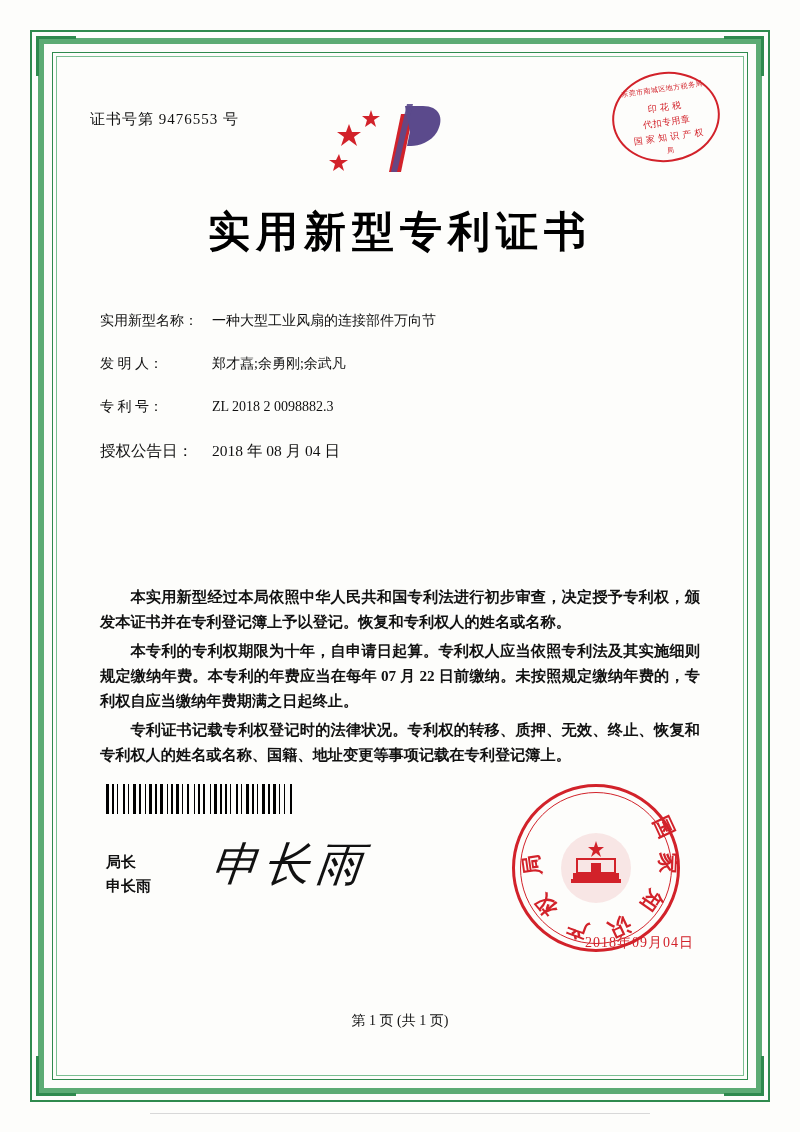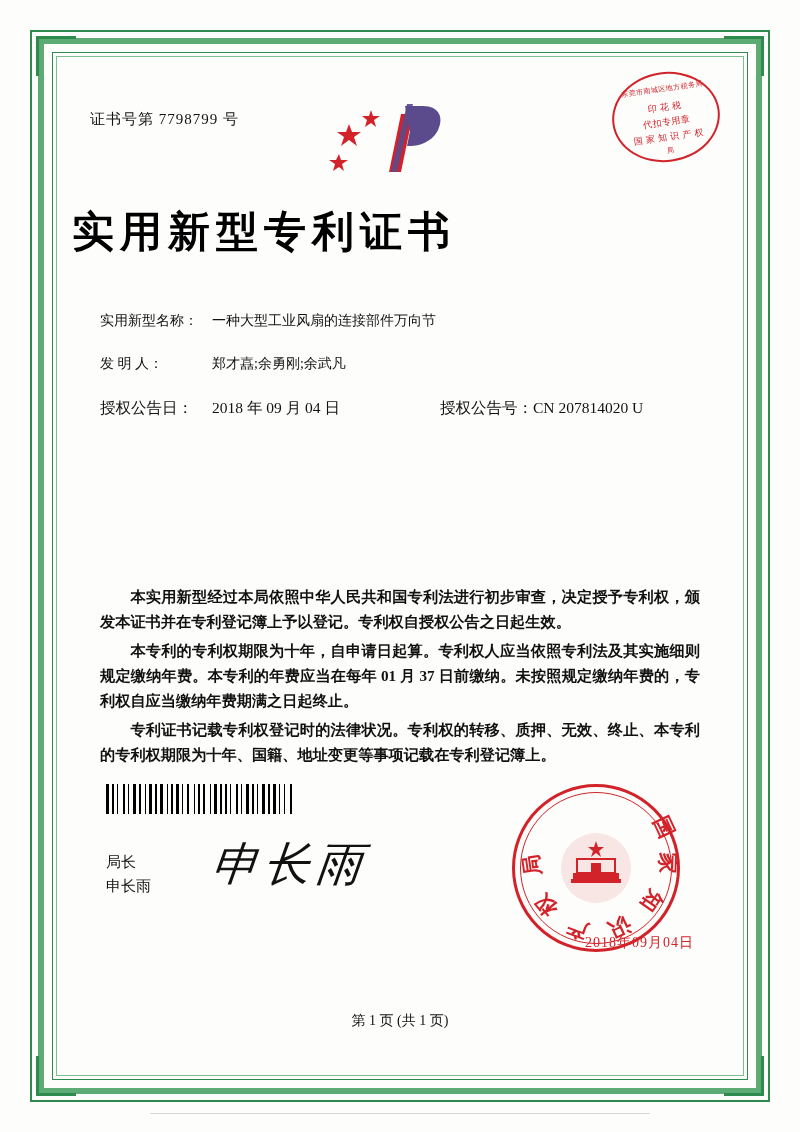--- a/index.html
+++ b/index.html
@@ -115,20 +115,21 @@
   .stamp-oval .so-1 { top: 10px; font-size: 7px; }
   .stamp-oval .so-2 { top: 27px; font-size: 9px; }
   .stamp-oval .so-3 { top: 42px; font-size: 9px; }
   .stamp-oval .so-4 { top: 57px; font-size: 9px; }
   .stamp-oval .so-5 { top: 72px; font-size: 7px; }
 
   .title {
     position: absolute;
     left: 0; right: 0;
     top: 132px;
+    text-align: center;
     font-size: 42px;
     font-weight: bold;
     letter-spacing: 6px;
     font-family: "Liberation Serif", serif;
     color: #000;
   }
 
   
   .fields {
     position: absolute;
@@ -197,20 +198,21 @@
   }
 
   
   .sig-block {
     position: absolute;
     left: 34px;
     top: 778px;
     font-size: 15px;
     line-height: 24px;
     font-family: "Liberation Serif", serif;
+    font-weight: bold;
   }
   .sig-script {
     position: absolute;
     left: 140px;
     top: 762px;
     font-size: 46px;
     font-family: "Liberation Serif", serif;
     font-style: italic;
     letter-spacing: 6px;
     color: #111;
@@ -289,21 +291,21 @@
   <div class="frame-mid"></div>
   <div class="frame-inner"></div>
   <div class="frame-fine"></div>
   <div class="corner tl"></div>
   <div class="corner tr"></div>
   <div class="corner bl"></div>
   <div class="corner br"></div>
 
   <div class="content">
 
-    <div class="cert-no">证书号第 7798799 号</div>
+    <div class="cert-no">证书号第 9476553 号</div>
 
     <div class="logo">
       <svg viewBox="0 0 130 90" width="130" height="90">
         <g fill="#d2222a">
           <polygon points="22,30 25,38 34,38 27,43 30,52 22,46 14,52 17,43 10,38 19,38"></polygon>
           <polygon points="44,16 46,22 53,22 47,26 49,33 44,29 38,33 40,26 35,22 42,22"></polygon>
           <polygon points="12,60 14,66 21,66 15,70 17,77 12,73 6,77 8,70 2,66 9,66"></polygon>
         </g>
         <path d="M62,78 L74,20 L86,20 L74,78 Z" fill="#d2222a"></path>
         <path d="M78,12 L96,12 C112,12 118,24 110,38 C104,48 92,52 84,52 L80,52 L86,22 L92,22 C98,22 100,28 96,36 C93,42 88,44 84,44" fill="#5b4a8c"></path>
@@ -321,33 +323,33 @@
 
     <div class="title">实用新型专利证书</div>
 
     <div class="fields">
       <div class="field-row">
         <span class="field-label">实用新型名称：</span><span class="field-value">一种大型工业风扇的连接部件万向节</span>
       </div>
       <div class="field-row">
         <span class="field-label">发 明 人：</span><span class="field-value">郑才嚞;余勇刚;余武凡</span>
       </div>
+      <div class="field-row">
+        <span class="field-label">专 利 号：</span><span class="field-value">ZL 2018 2 0098882.3</span>
+      </div>
 
       <div class="pub-row">
-        <span class="field-label">授权公告日：</span><span class="field-value">2018 年 09 月 04 日</span>
-        <span class="pub-right">
-          <span>授权公告号：</span><span>CN 207814020 U</span>
-        </span>
+        <span class="field-label">授权公告日：</span><span class="field-value">2018 年 08 月 04 日</span>
       </div>
     </div>
 
     <div class="body-text">
-      <p>本实用新型经过本局依照中华人民共和国专利法进行初步审查，决定授予专利权，颁发本证书并在专利登记簿上予以登记。专利权自授权公告之日起生效。</p>
-      <p>本专利的专利权期限为十年，自申请日起算。专利权人应当依照专利法及其实施细则规定缴纳年费。本专利的年费应当在每年 01 月 37 日前缴纳。未按照规定缴纳年费的，专利权自应当缴纳年费期满之日起终止。</p>
-      <p>专利证书记载专利权登记时的法律状况。专利权的转移、质押、无效、终止、本专利的专利权期限为十年、国籍、地址变更等事项记载在专利登记簿上。</p>
+      <p>本实用新型经过本局依照中华人民共和国专利法进行初步审查，决定授予专利权，颁发本证书并在专利登记簿上予以登记。恢复和专利权人的姓名或名称。</p>
+      <p>本专利的专利权期限为十年，自申请日起算。专利权人应当依照专利法及其实施细则规定缴纳年费。本专利的年费应当在每年 07 月 22 日前缴纳。未按照规定缴纳年费的，专利权自应当缴纳年费期满之日起终止。</p>
+      <p>专利证书记载专利权登记时的法律状况。专利权的转移、质押、无效、终止、恢复和专利权人的姓名或名称、国籍、地址变更等事项记载在专利登记簿上。</p>
     </div>
 
     <div class="barcode"><i style="width:3px"></i><i style="width:1px; background:transparent"></i><i style="width:2px"></i><i style="width:1px; background:transparent"></i><i style="width:1px"></i><i style="width:3px; background:transparent"></i><i style="width:2px"></i><i style="width:1px; background:transparent"></i><i style="width:1px"></i><i style="width:2px; background:transparent"></i><i style="width:3px"></i><i style="width:1px; background:transparent"></i><i style="width:2px"></i><i style="width:2px; background:transparent"></i><i style="width:1px"></i><i style="width:1px; background:transparent"></i><i style="width:3px"></i><i style="width:1px; background:transparent"></i><i style="width:2px"></i><i style="width:1px; background:transparent"></i><i style="width:3px"></i><i style="width:2px; background:transparent"></i><i style="width:1px"></i><i style="width:1px; background:transparent"></i><i style="width:2px"></i><i style="width:1px; background:transparent"></i><i style="width:3px"></i><i style="width:1px; background:transparent"></i><i style="width:1px"></i><i style="width:2px; background:transparent"></i><i style="width:2px"></i><i style="width:3px; background:transparent"></i><i style="width:1px"></i><i style="width:1px; background:transparent"></i><i style="width:2px"></i><i style="width:1px; background:transparent"></i><i style="width:2px"></i><i style="width:3px; background:transparent"></i><i style="width:1px"></i><i style="width:1px; background:transparent"></i><i style="width:3px"></i><i style="width:1px; background:transparent"></i><i style="width:2px"></i><i style="width:1px; background:transparent"></i><i style="width:2px"></i><i style="width:1px; background:transparent"></i><i style="width:1px"></i><i style="width:3px; background:transparent"></i><i style="width:2px"></i><i style="width:1px; background:transparent"></i><i style="width:1px"></i><i style="width:2px; background:transparent"></i><i style="width:3px"></i><i style="width:1px; background:transparent"></i><i style="width:2px"></i><i style="width:1px; background:transparent"></i><i style="width:1px"></i><i style="width:2px; background:transparent"></i><i style="width:3px"></i><i style="width:1px; background:transparent"></i><i style="width:2px"></i><i style="width:1px; background:transparent"></i><i style="width:3px"></i><i style="width:1px; background:transparent"></i><i style="width:1px"></i><i style="width:2px; background:transparent"></i><i style="width:1px"></i><i style="width:3px; background:transparent"></i><i style="width:2px"></i><i style="width:1px; background:transparent"></i></div>
 
     <div class="sig-block">
       <div>局长</div>
       <div>申长雨</div>
     </div>
     <div class="sig-script">申长雨</div>
 

